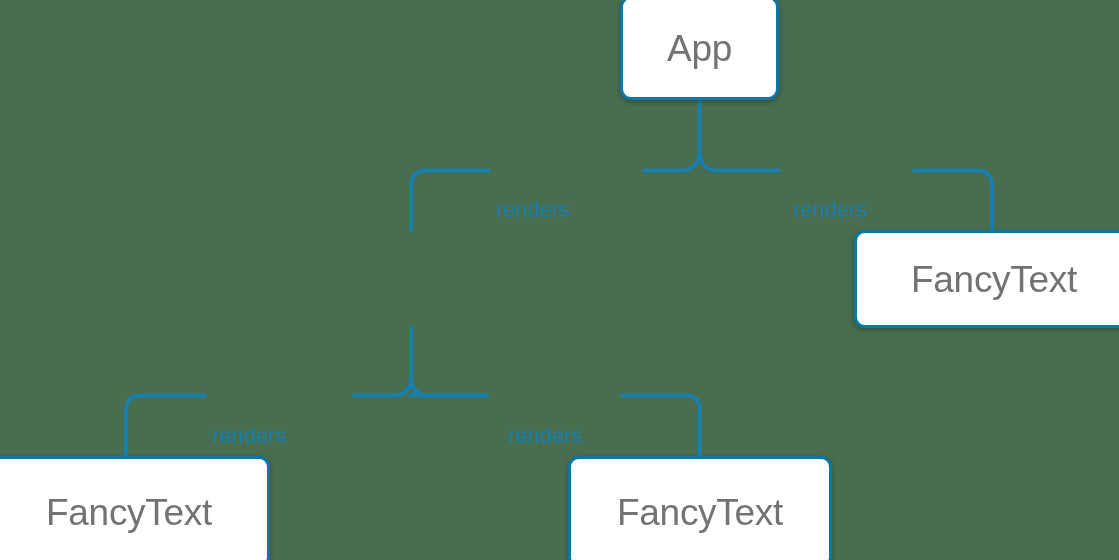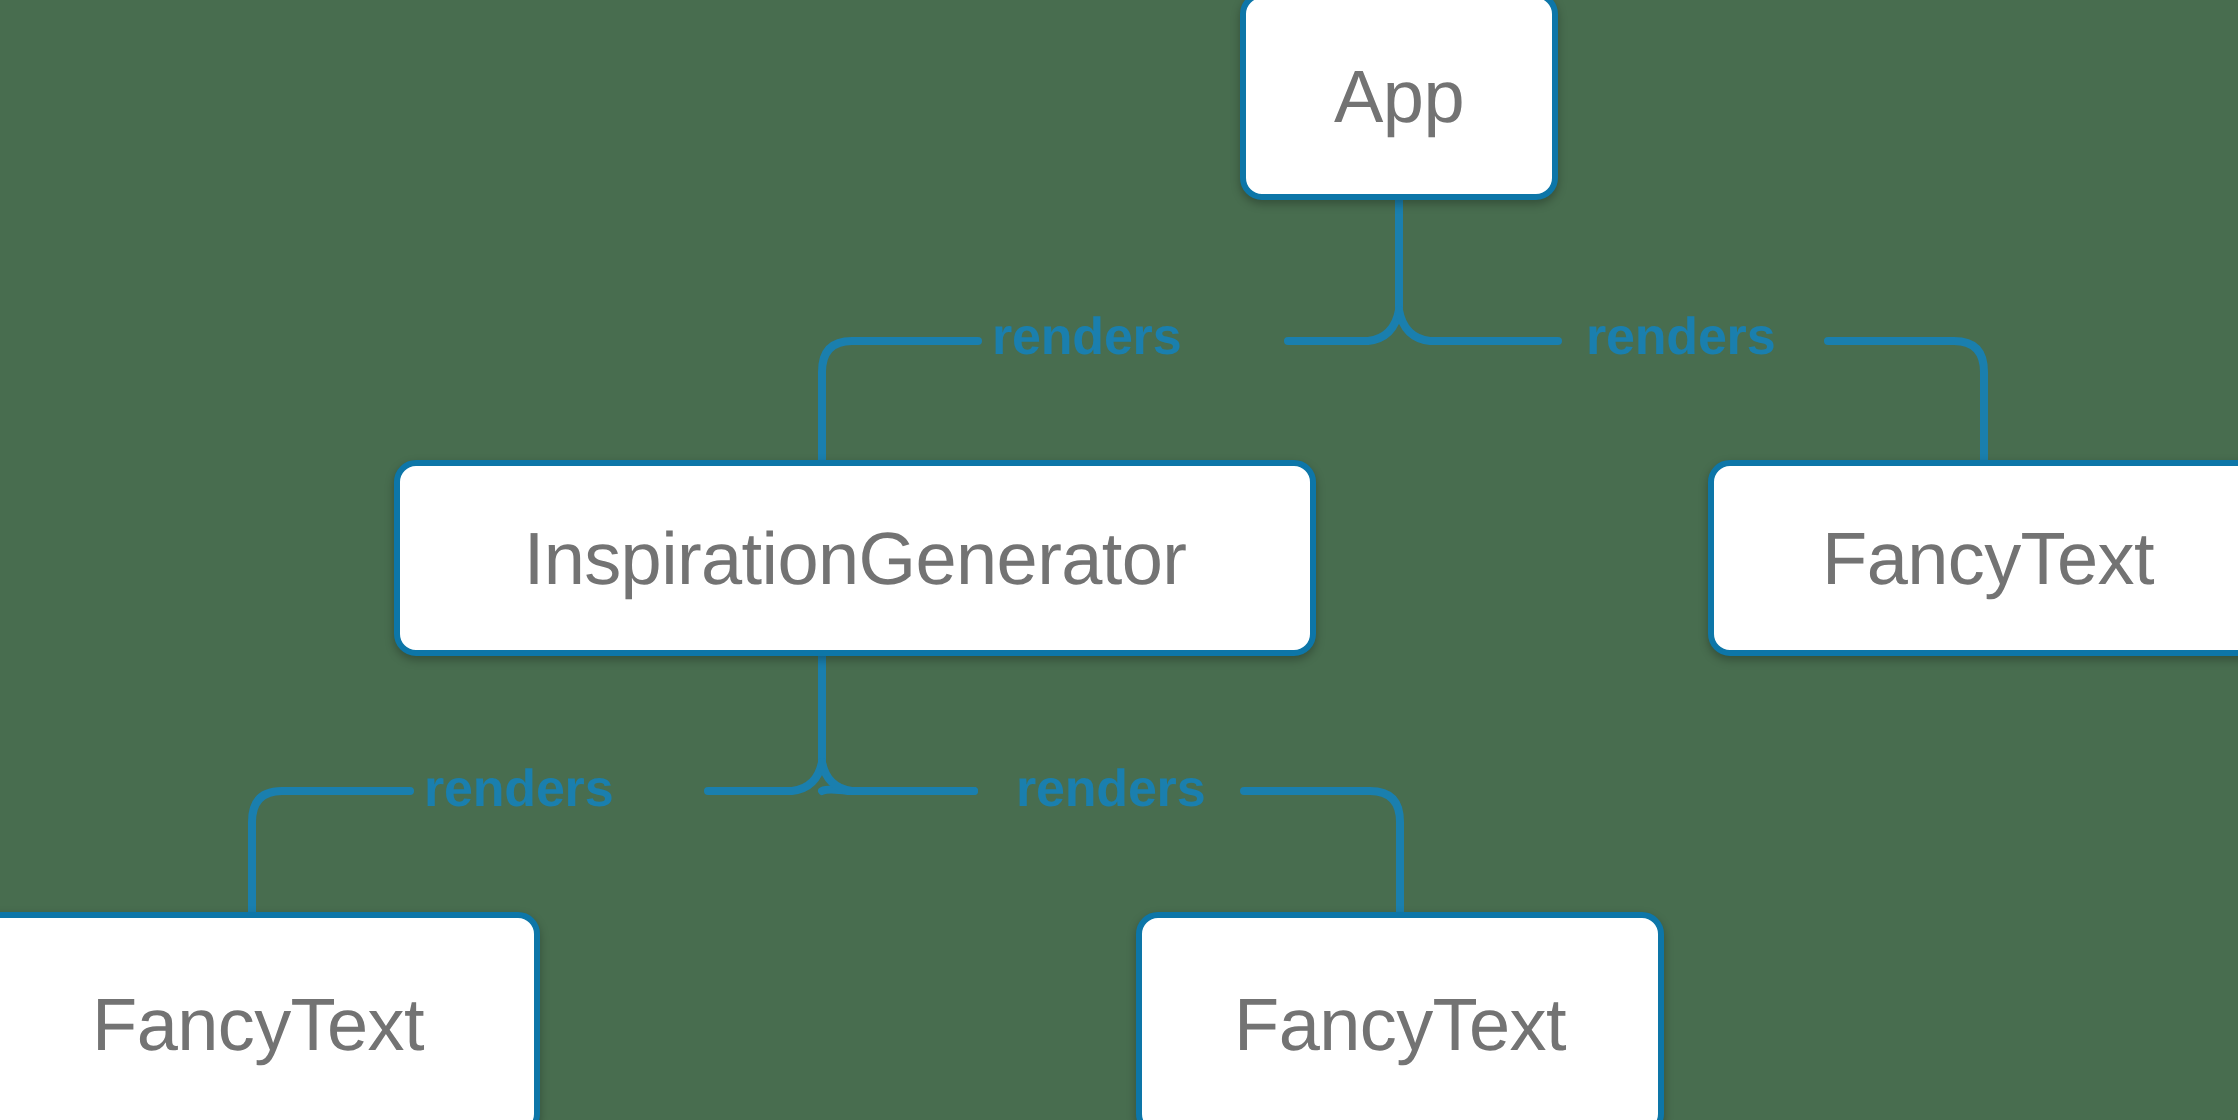--- a/index.html
+++ b/index.html
@@ -46,26 +46,27 @@
     font-size: 37px;
     font-weight: 400;
     letter-spacing: -0.3px;
     line-height: 1;
     white-space: nowrap;
   }
   .edge-label {
     position: absolute;
     color: #1a7fae;
     font-family: "Liberation Sans", sans-serif;
-    font-size: 26px;
-    font-weight: 700;
+    font-size: 22px;
+    font-weight: 400;
     line-height: 1;
     white-space: nowrap;
     z-index: 2;
     letter-spacing: -0.1px;
+    margin-top: 44px;
   }
 
   
   #node-app        { left: 620px; top: -4px;  width: 159px; height: 104px; }
   #node-inspgen    { left: 197px; top: 230px; width: 461px; height: 98px; }
   #node-fancy-right{ left: 854px; top: 230px; width: 280px; height: 98px; }
   #node-fancy-left { left: -12px; top: 456px; width: 282px; height: 112px; }
   #node-copyright  { left: 568px; top: 456px; width: 264px; height: 112px; }
 
   
@@ -106,23 +107,20 @@
   <div class="edge-label" id="edge-label-app-fancy">renders</div>
 
   <div class="edge-label" id="edge-label-inspgen-fancy">renders</div>
 
   <div class="edge-label" id="edge-label-inspgen-copy">renders</div>
 
   <div class="node-box" id="node-app">
     <span class="node-label">App</span>
   </div>
 
-  <div class="node-box" id="node-inspgen">
-    <span class="node-label">InspirationGenerator</span>
-  </div>
 
   <div class="node-box" id="node-fancy-right">
     <span class="node-label">FancyText</span>
   </div>
 
   <div class="node-box" id="node-fancy-left">
     <span class="node-label">FancyText</span>
   </div>
 
   <div class="node-box" id="node-copyright">

